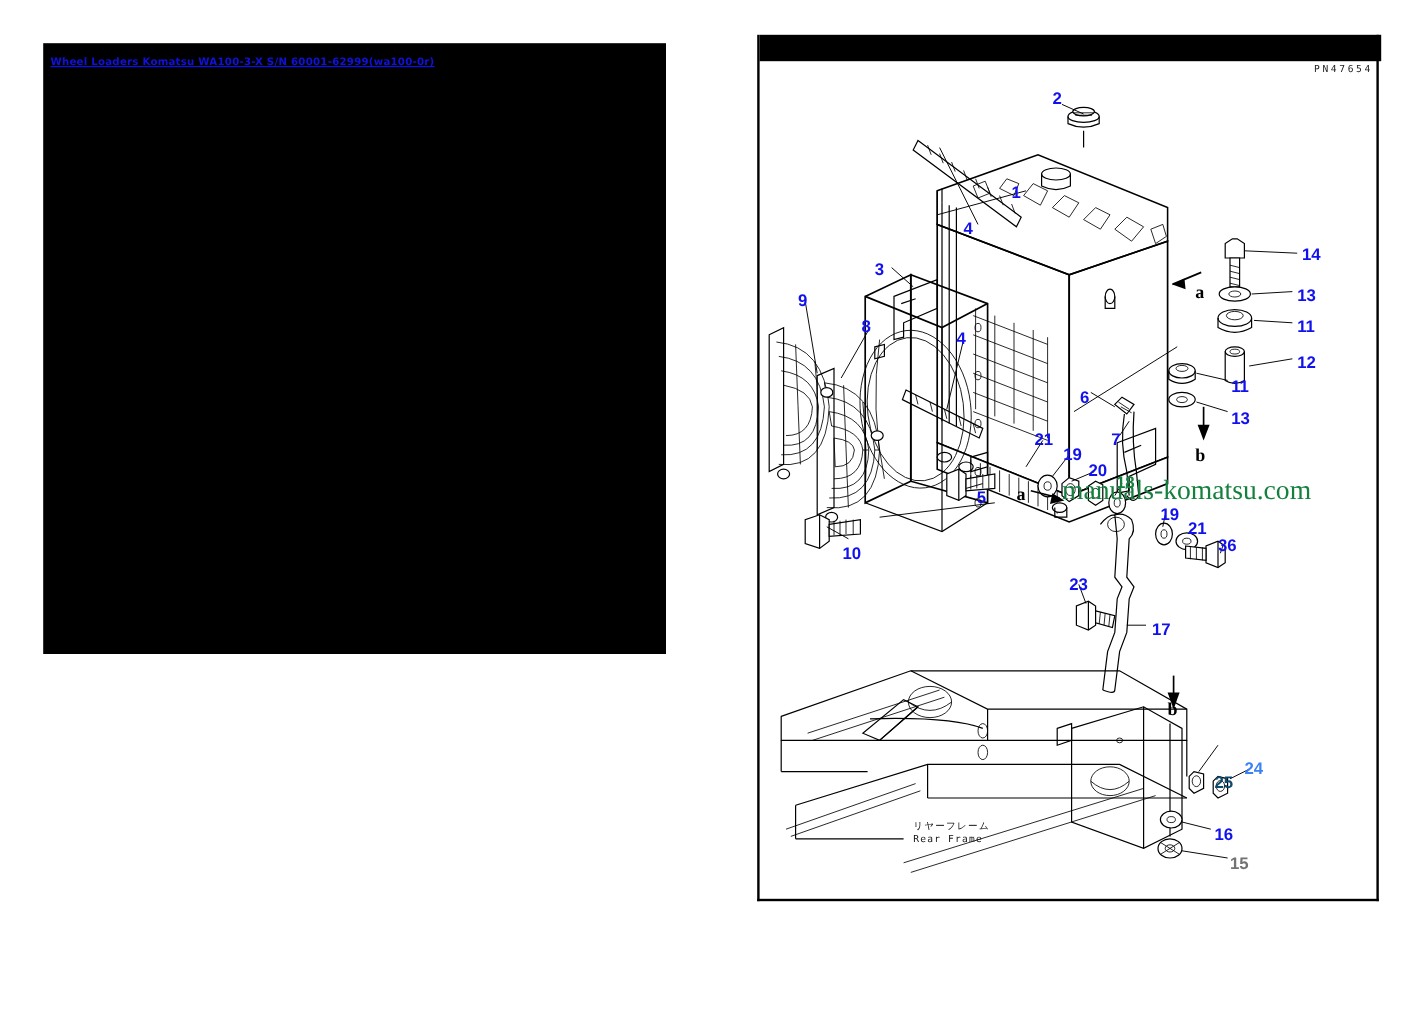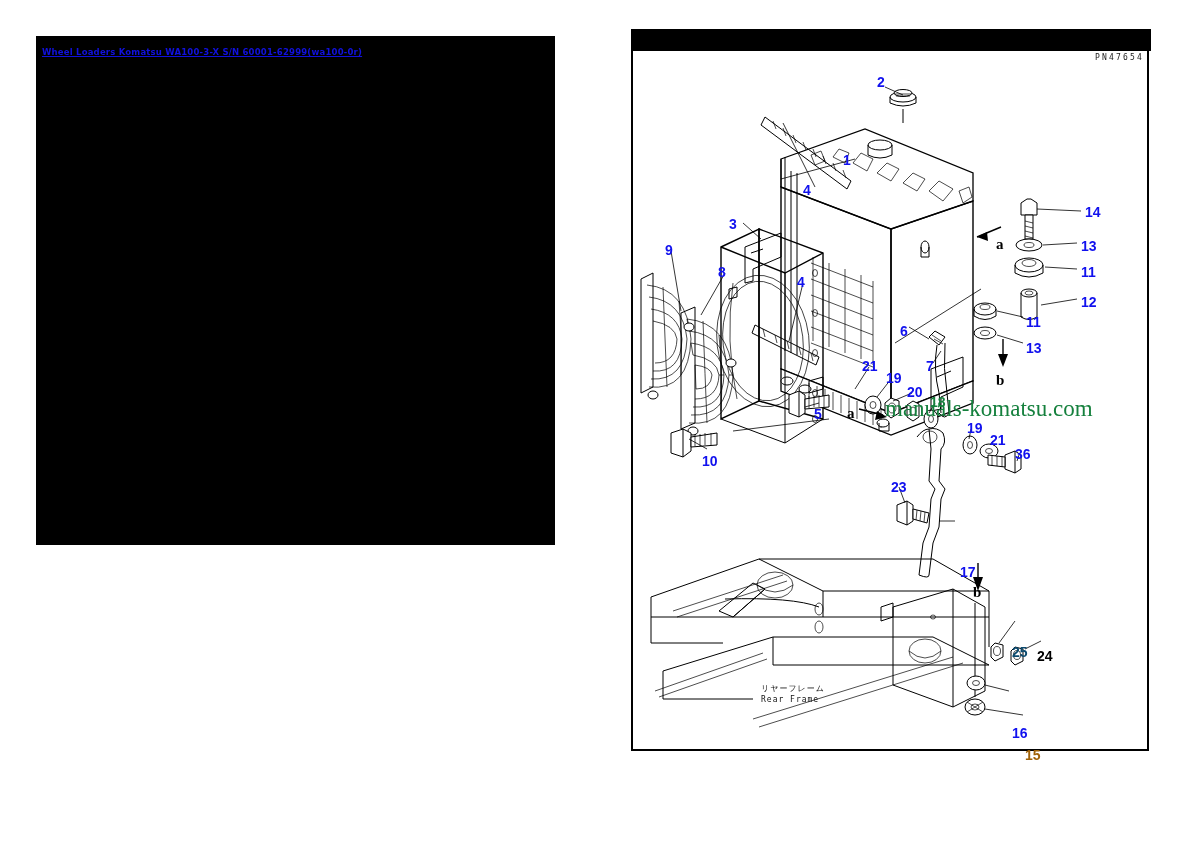--- a/index.html
+++ b/index.html
@@ -497,25 +497,25 @@
           <div class="cal" style="left: 181px; top: 356px; color: rgb(17, 17, 238);">5</div>
           <div class="cal" style="left: 69px; top: 403px; color: rgb(17, 17, 238);">10</div>
           <div class="cal" style="left: 229px; top: 308px; color: rgb(17, 17, 238);">21</div>
           <div class="cal" style="left: 253px; top: 320px; color: rgb(17, 17, 238);">19</div>
           <div class="cal" style="left: 274px; top: 334px; color: rgb(17, 17, 238);">20</div>
           <div class="cal" style="left: 297px; top: 344px; color: #15803d;">18</div>
           <div class="cal" style="left: 334px; top: 370px; color: rgb(17, 17, 238);">19</div>
           <div class="cal" style="left: 357px; top: 382px; color: rgb(17, 17, 238);">21</div>
           <div class="cal" style="left: 382px; top: 396px; color: rgb(17, 17, 238);">36</div>
           <div class="cal" style="left: 258px; top: 429px; color: rgb(17, 17, 238);">23</div>
-          <div class="cal" style="left: 327px; top: 466px; color: rgb(17, 17, 238); margin-top: 48px;">17</div>
+          <div class="cal" style="left: 327px; top: 466px; color: rgb(17, 17, 238);">17</div>
           <div class="cal" style="left: 379px; top: 594px; color: #0c4a6e;">25</div>
-          <div class="cal" style="left: 404px; top: 582px; color: #000000; margin-top: 16px;">24</div>
-          <div class="cal" style="left: 379px; top: 675px; color: rgb(17, 17, 238);">16</div>
-          <div class="cal" style="left: 392px; top: 661px; color: #a16207; margin-top: 36px;">15</div>
+          <div class="cal" style="left: 404px; top: 582px; color: #3b82f6;">24</div>
+          <div class="cal" style="left: 379px; top: 637px; color: rgb(17, 17, 238);">16</div>
+          <div class="cal" style="left: 392px; top: 661px; color: #737373;">15</div>
           <div class="sec" style="left: 363px; top: 186px;">a</div>
           <div class="sec" style="left: 363px; top: 322px;">b</div>
           <div class="sec" style="left: 214px; top: 355px;">a</div>
           <div class="sec" style="left: 340px; top: 534px;">b</div>
         </div>
     </div>
   </div>
 </div>
 
 </body></html>

